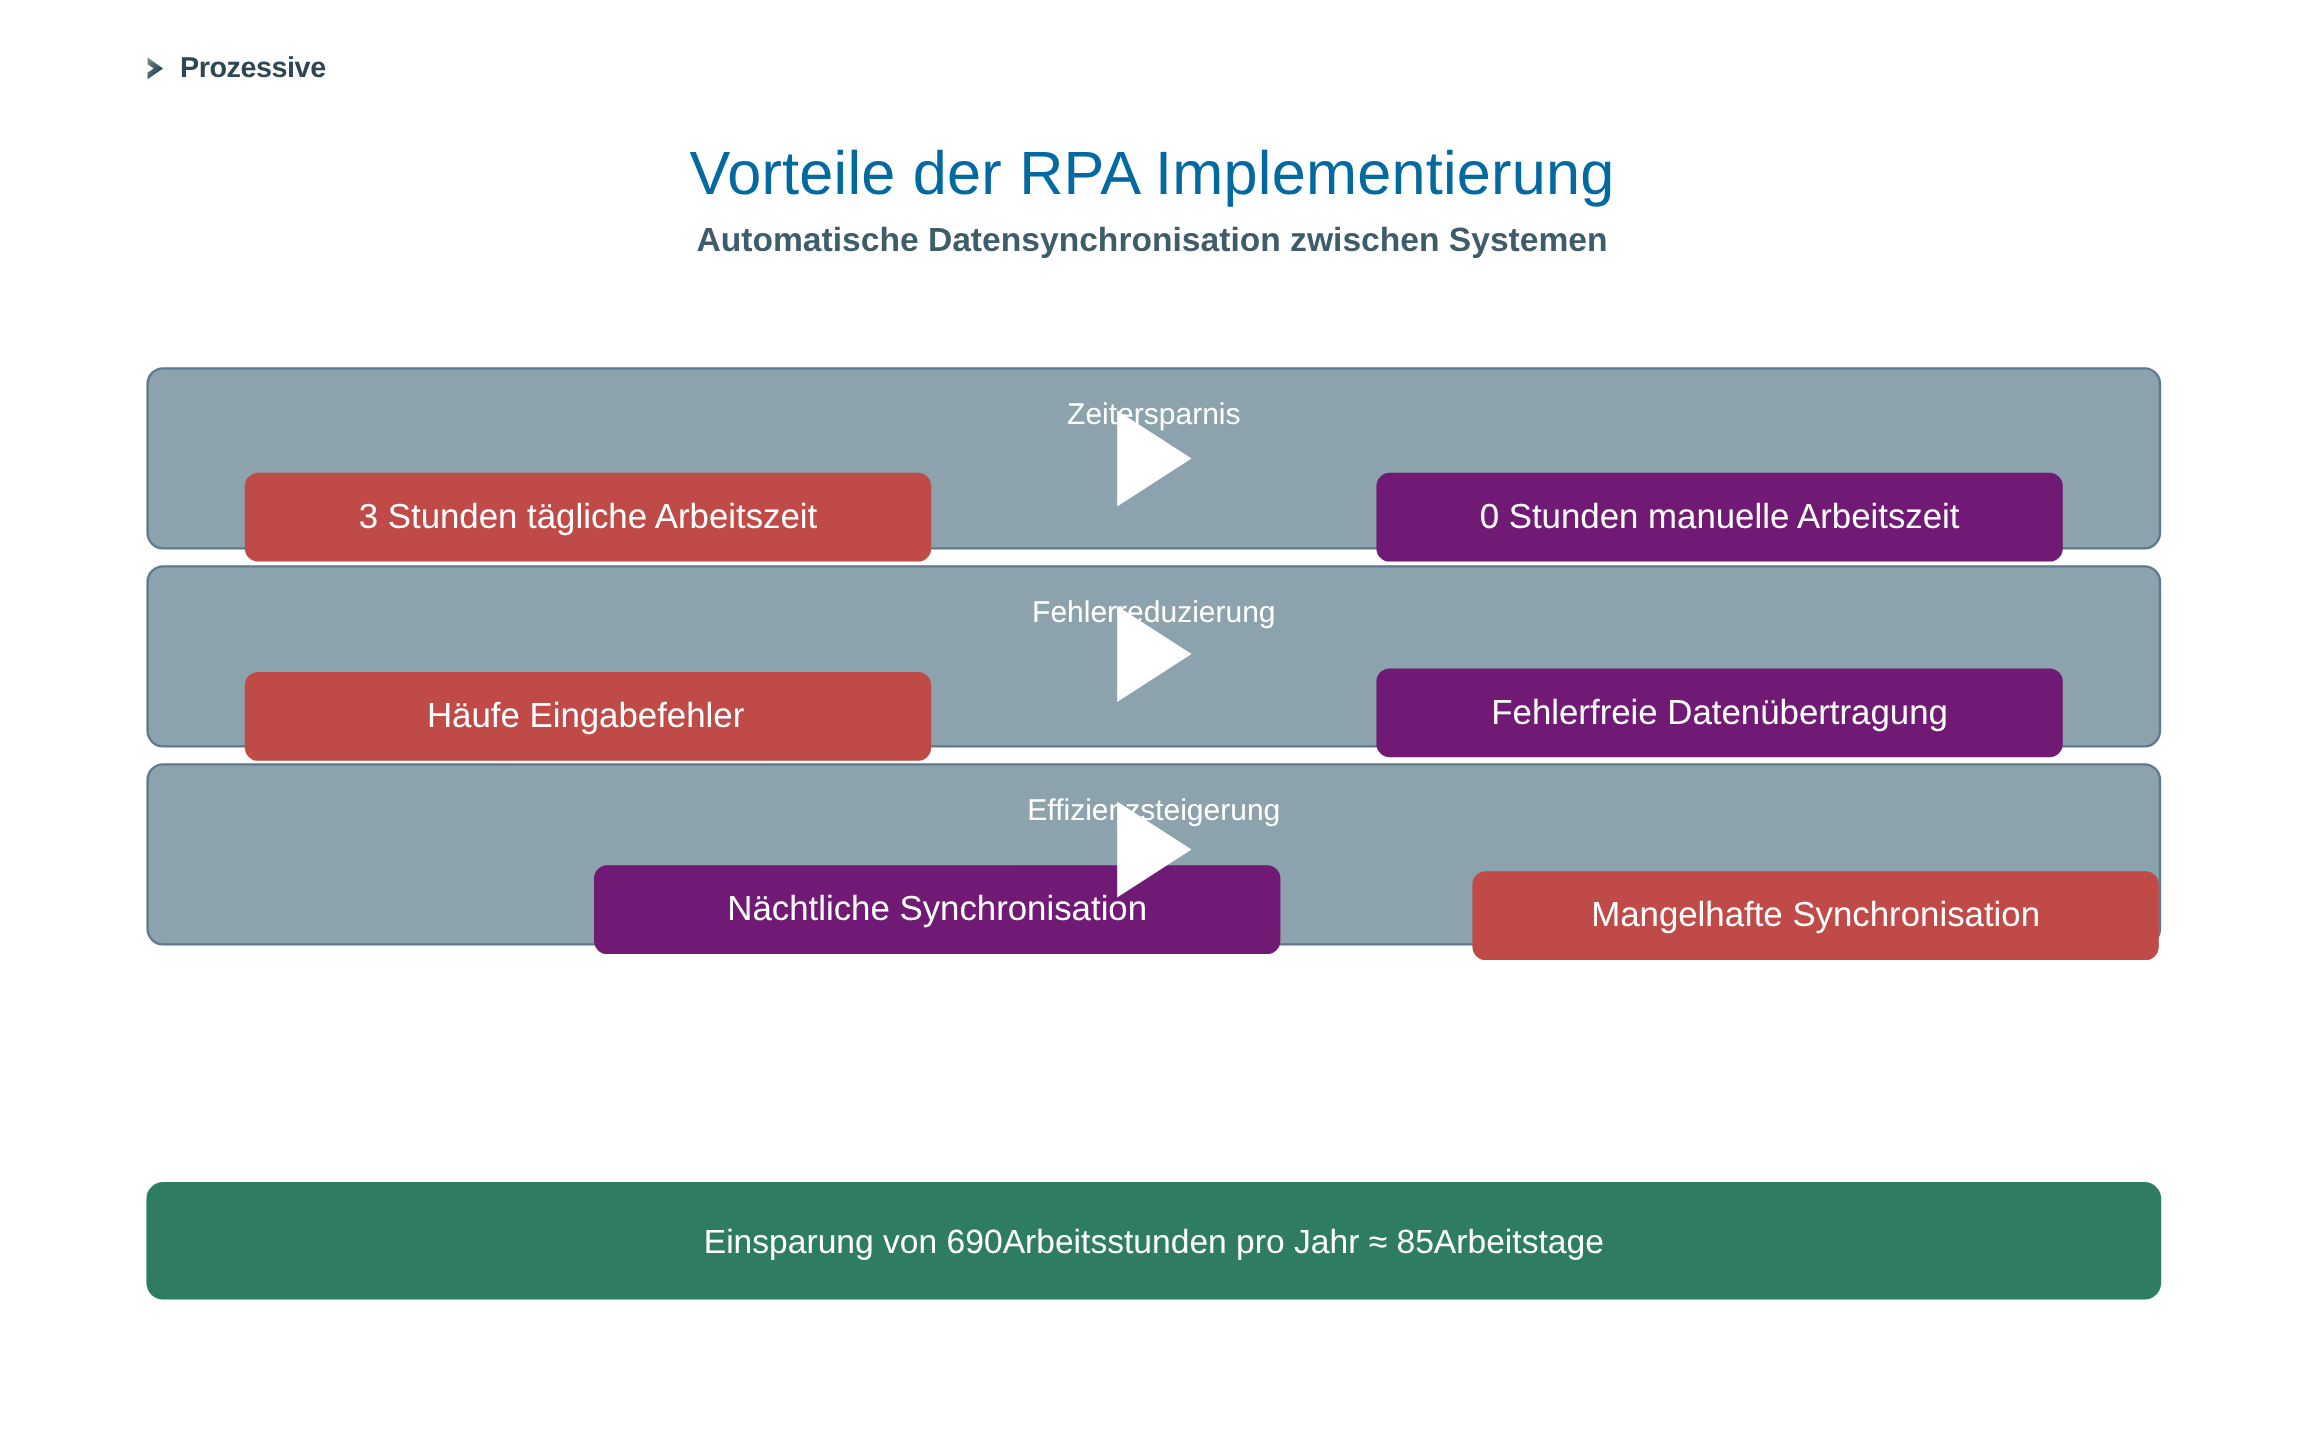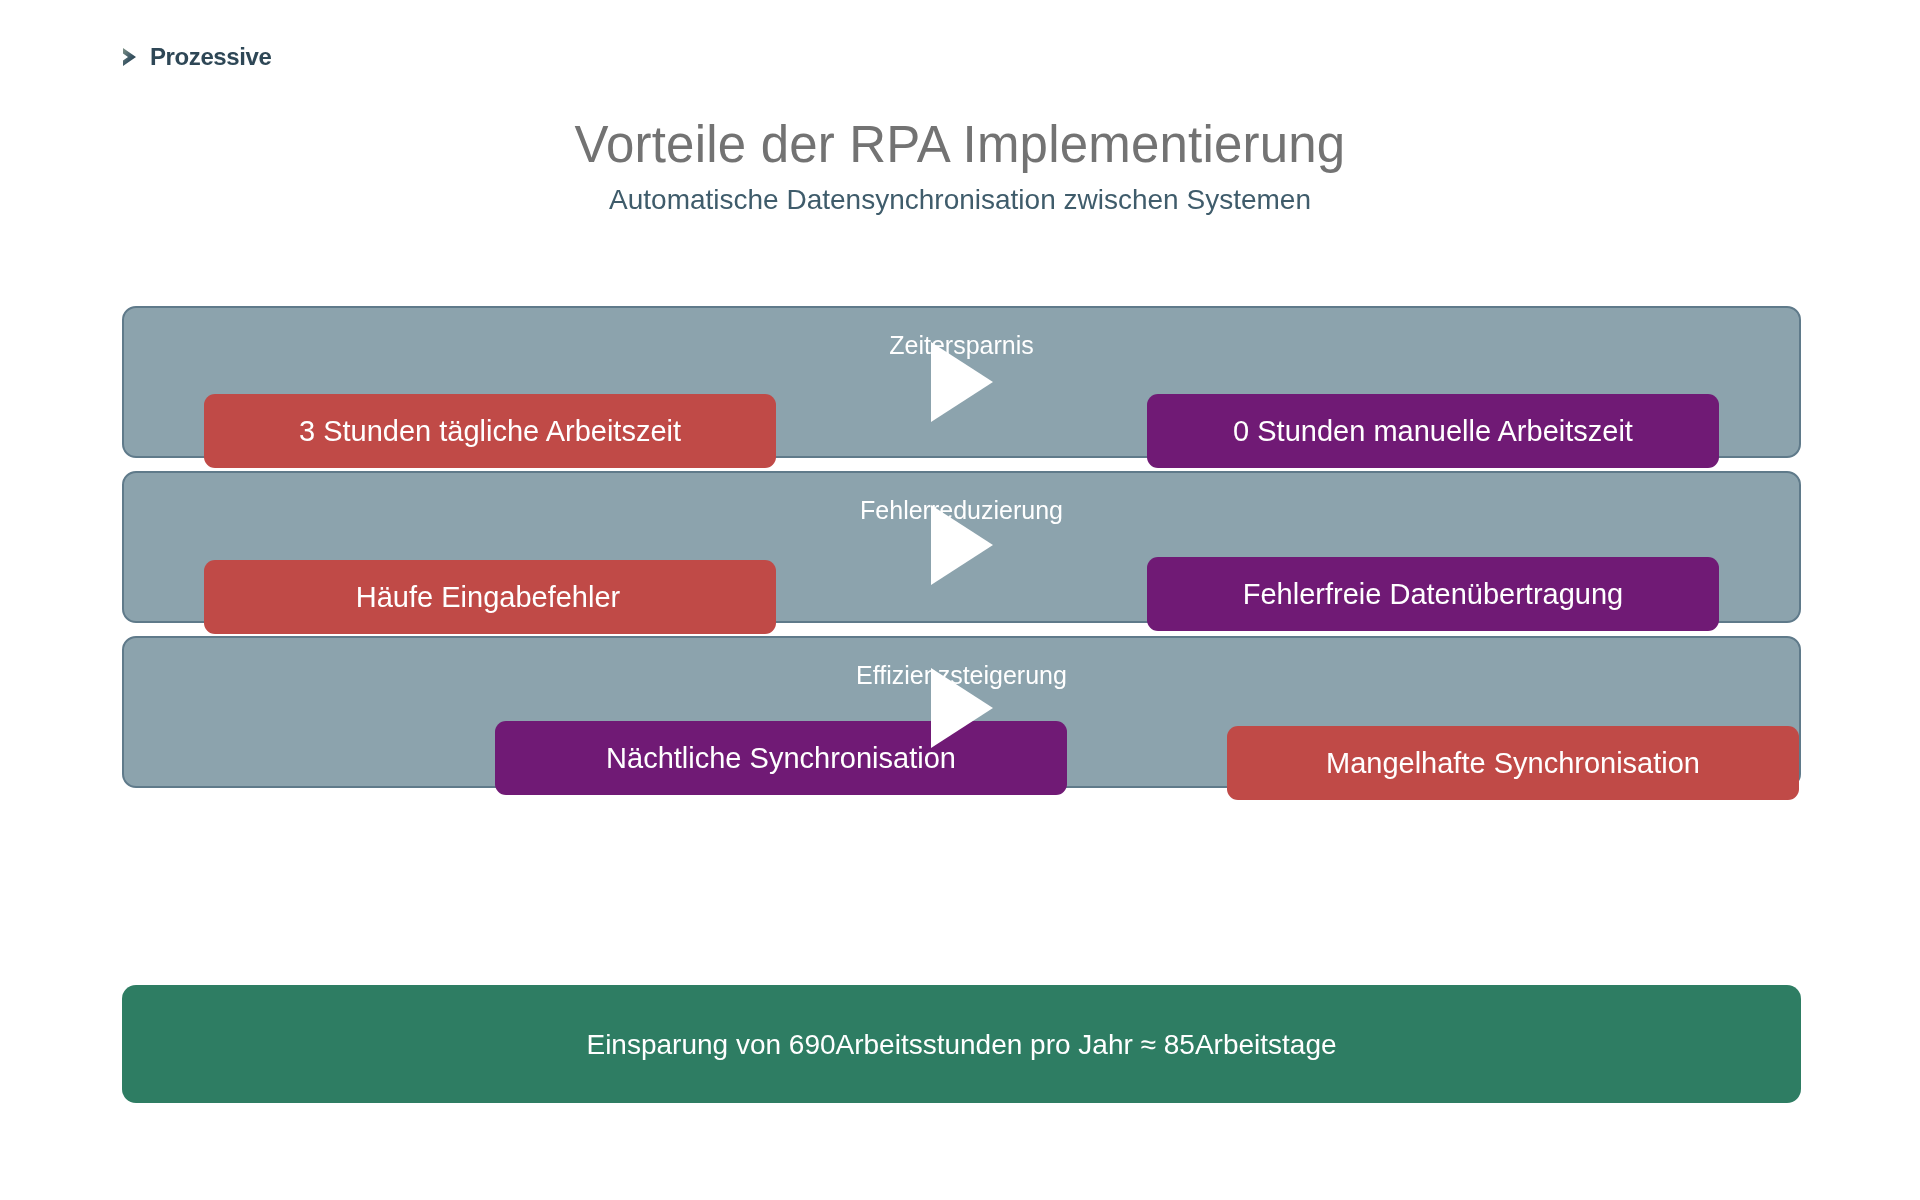--- a/index.html
+++ b/index.html
@@ -41,28 +41,28 @@
   .header {
     position: absolute;
     left: 0;
     right: 0;
     top: 116px;
     text-align: center;
   }
   .page-title {
     font-size: 51px;
     font-weight: 400;
-    color: #737373;
+    color: #0369a1;
     letter-spacing: 0.2px;
     margin: 0;
     line-height: 1.12;
   }
   .page-subtitle {
     font-size: 28px;
-    font-weight: 400;
+    font-weight: 700;
     color: #3f5c6b;
     margin: 10px 0 0 0;
     line-height: 1.2;
   }
 
   
   .rows {
     position: absolute;
     left: 122px;
     top: 306px;
@@ -149,21 +149,21 @@
   .row-3 .chip-before { margin-top: 4px; }
   .row-2 .arrow-wrap { margin-top: -2px; }
   .row-3 .arrow-wrap { margin-top: -4px; }
 
   
   .summary {
     position: absolute;
     left: 122px;
     top: 985px;
     width: 1679px;
-    height: 118px;
+    height: 98px;
     background: #2e7d63;
     border-radius: 14px;
     display: flex;
     align-items: center;
     justify-content: center;
     box-sizing: border-box;
   }
   .summary-text {
     color: #ffffff;
     font-size: 28px;

